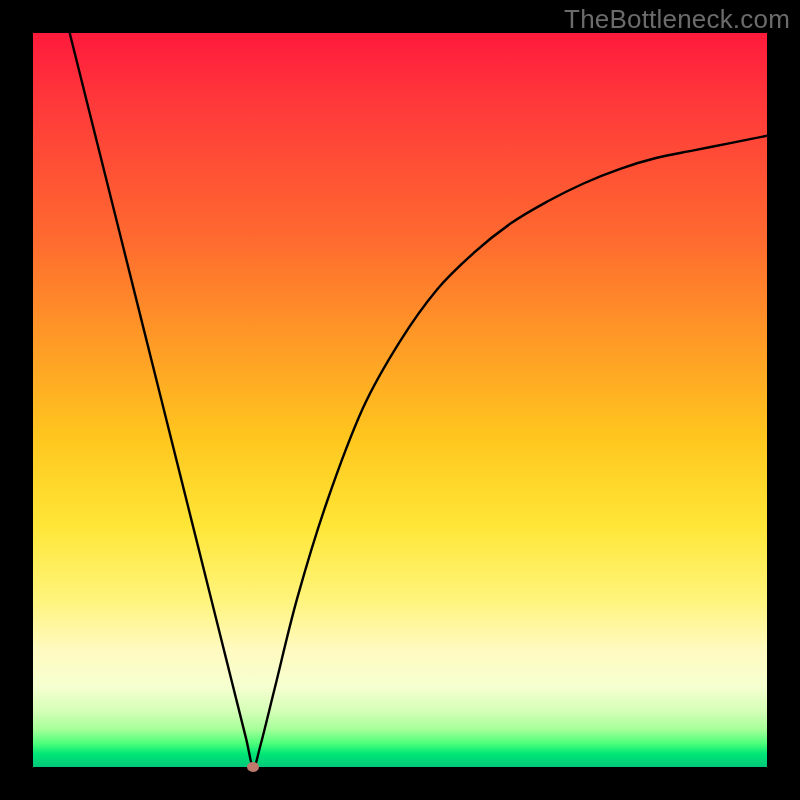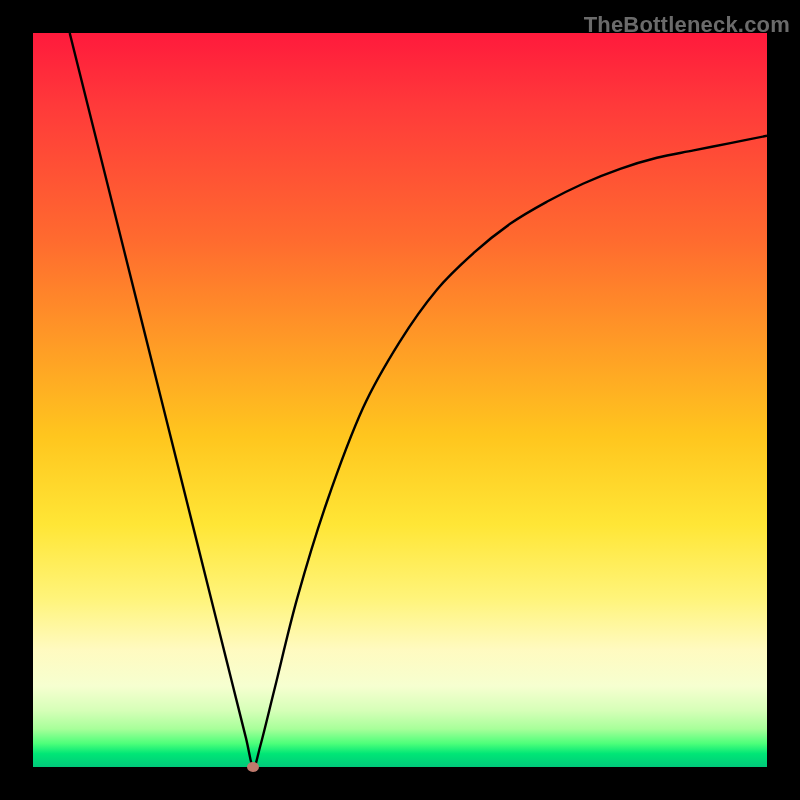--- a/index.html
+++ b/index.html
@@ -52,25 +52,25 @@
   .marker {
     position: absolute;
     width: 12px;
     height: 10px;
     border-radius: 50%;
     background: #bf7a6d;
     transform: translate(-50%, -50%);
   }
   .watermark {
     position: absolute;
-    top: 12px;
+    top: 4px;
     right: 10px;
     color: #6b6b6b;
-    font-size: 22px;
-    font-weight: 700;
+    font-size: 26px;
+    font-weight: 400;
     letter-spacing: 0.2px;
     user-select: none;
   }
 </style>
 </head>
 <body>
 
 <div class="frame">
   <div class="plot-area">
     <svg class="curve-svg" viewBox="0 0 734 734" preserveAspectRatio="none">

